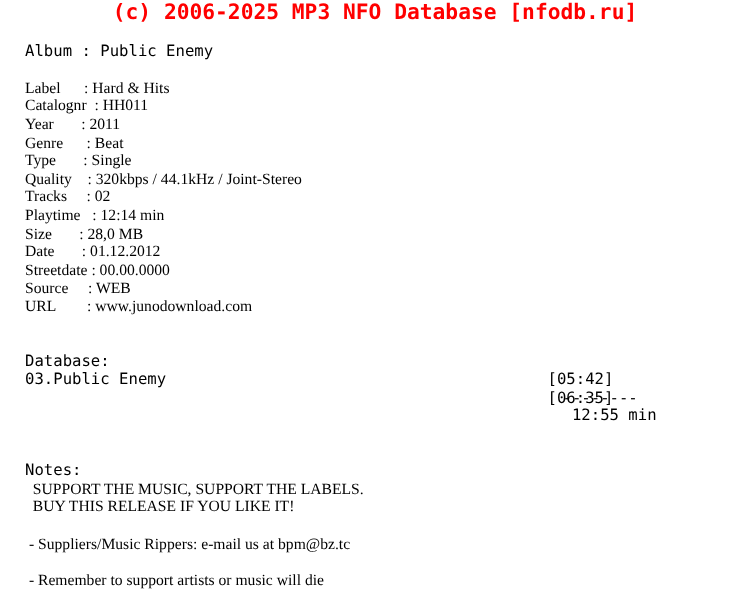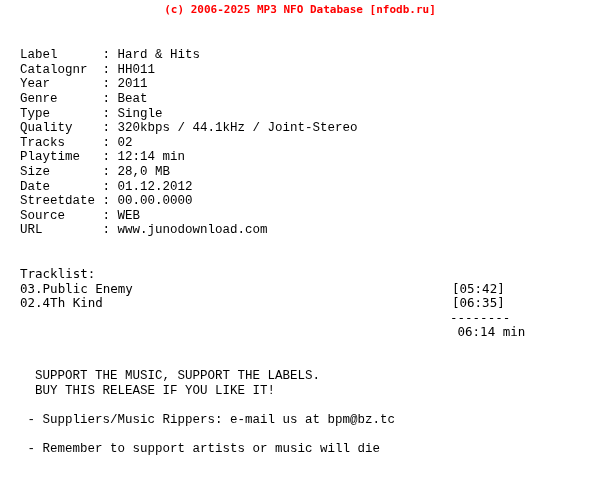--- a/index.html
+++ b/index.html
@@ -14,43 +14,43 @@
     font-size: 12.5px;
     line-height: 14.6px;
     color: #000000;
     position: relative;
     overflow: hidden;
   }
   .header {
     color: #ff0000;
     font-weight: bold;
     text-align: center;
-    font-size: 11px;
+    font-size: 17px;
     padding-top: 3px;
     letter-spacing: 0px;
   }
   .page {
     padding-left: 20px;
     padding-top: 16px;
   }
   pre.block {
     margin: 0;
-    font-family: Liberation Mono, monospace;
+    font-family: Liberation Serif, serif;
     font-size: 12.5px;
     line-height: 14.6px;
     color: #000000;
     white-space: pre;
   }
   .spacer-sm { height: 14.6px; }
   .row { white-space: pre; }
   .tracks-wrap { position: relative; }
   .track-line { white-space: pre; position: relative; }
   .track-time {
     position: absolute;
-    left: 432px;
+    left: 418px;
     top: 0;
     white-space: pre;
     text-align: center;
   }
   .total-rule {
     position: absolute;
     left: 430px;
     white-space: pre;
   }
   .total-line {
@@ -60,20 +60,21 @@
   }
   .notes-body { padding-left: 0px; }
 </style>
 </head>
 <body>
 
 <div class="header">(c) 2006-2025 MP3 NFO Database [nfodb.ru]</div>
 
 <div class="page">
 
+  <div class="row">Album : Public Enemy</div>
 
   <div class="spacer-sm"></div>
 
   <pre class="block" id="fields-block">Label      : Hard &amp; Hits
 Catalognr  : HH011
 Year       : 2011
 Genre      : Beat
 Type       : Single
 Quality    : 320kbps / 44.1kHz / Joint-Stereo
 Tracks     : 02
@@ -81,36 +82,37 @@
 Size       : 28,0 MB
 Date       : 01.12.2012
 Streetdate : 00.00.0000
 Source     : WEB
 URL        : www.junodownload.com</pre>
 
   <div class="spacer-sm"></div>
   <div class="spacer-sm"></div>
 
   <div class="tracks-wrap">
-    <div class="row">Tracklist:</div>
+    <div class="row">Database:</div>
     <div id="tracks-list">
         <div class="track-line"><span>03.Public Enemy</span><span class="track-time">[05:42]</span></div>
-        <div class="track-line"><span>02.4Th Kind</span><span class="track-time">[06:35]</span></div>
+        <div class="track-line"><span class="track-time">[06:35]</span></div>
       </div>
     <div style="position:relative;height:14.6px;">
       <span class="total-rule">--------</span>
     </div>
     <div style="position:relative;height:14.6px;">
-      <span class="total-line"> 06:14 min</span>
+      <span class="total-line"> 12:55 min</span>
     </div>
   </div>
 
   <div class="spacer-sm"></div>
   <div class="spacer-sm"></div>
 
+  <div class="row">Notes:</div>
   <pre class="block notes-body" id="notes-block">  SUPPORT THE MUSIC, SUPPORT THE LABELS.
   BUY THIS RELEASE IF YOU LIKE IT!
 
  - Suppliers/Music Rippers: e-mail us at bpm@bz.tc
 
  - Remember to support artists or music will die</pre>
 
 </div>
 
 </body></html>

